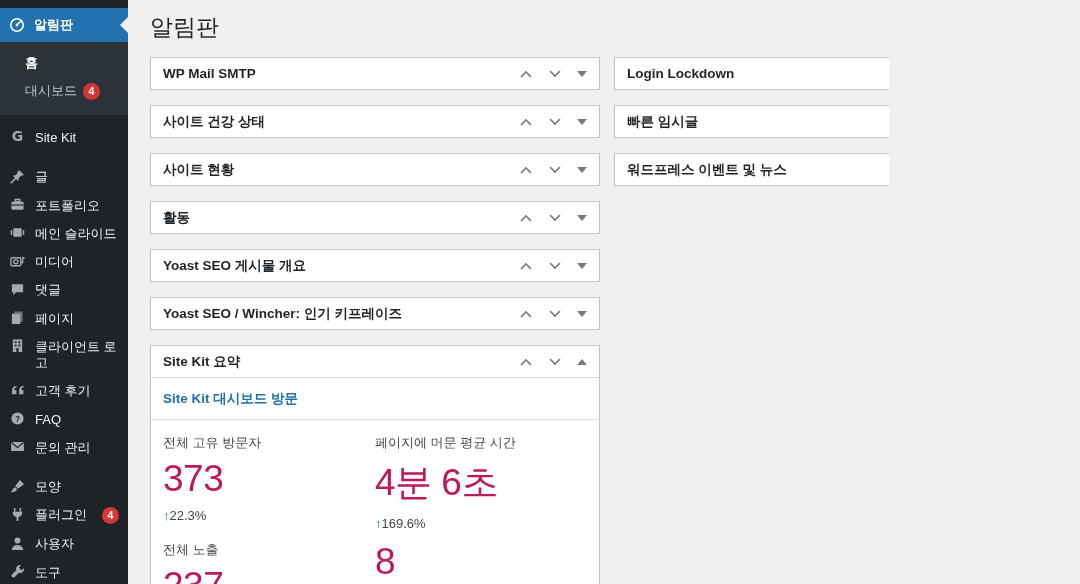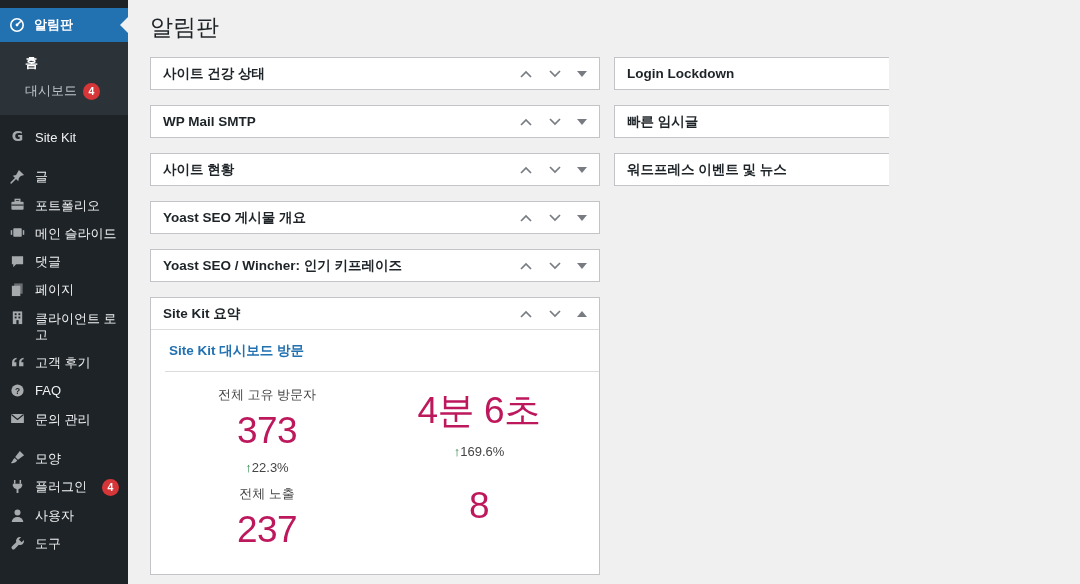--- a/index.html
+++ b/index.html
@@ -31,24 +31,24 @@
   .postbox { background:#fff; border:1px solid #c3c4c7; margin-bottom:15px; }
   .pb-head { display:flex; align-items:center; justify-content:space-between; padding:0 12px; height:31px; cursor:pointer; }
   .pb-title { font-size:13.5px; font-weight:bold; color:#1d2327; }
   .pb-controls { display:flex; align-items:center; gap:15px; }
   .chev { color:#787c82; display:flex; cursor:pointer; }
   .tri-down { width:0; height:0; border-left:5px solid transparent; border-right:5px solid transparent; border-top:6px solid #787c82; cursor:pointer; }
   .tri-up { width:0; height:0; border-left:5px solid transparent; border-right:5px solid transparent; border-bottom:6px solid #787c82; cursor:pointer; }
 
   
   .sk-body { border-top:1px solid #dcdcde; }
-  .sk-linkrow { padding:11px 4px; border-bottom:1px solid #dcdcde;margin-left:14px; }
+  .sk-linkrow { padding:11px 12px; border-bottom:1px solid #dcdcde; }
   .sk-link { color:#2271b1; font-size:13.5px; font-weight:bold; text-decoration:none; cursor:pointer; }
   .sk-stats { display:grid; grid-template-columns:1fr 1fr; padding:6px 12px 0; }
-  .sk-cell { padding:8px 4px 2px 0;text-align:center; }
+  .sk-cell { padding:8px 4px 2px 0; }
   .sk-label { font-size:13px; color:#454545; margin-bottom:6px; }
   .sk-value { font-size:37px; color:#be185d; font-weight:500; letter-spacing:-0.5px; }
   .sk-change { font-size:13px; color:#454545; margin-top:8px; }
   .sk-change .up { color:#188038; font-weight:bold; }
 
   
   .brand { position:absolute; right:16px; bottom:13px; display:flex; align-items:flex-start; gap:7px; }
   .brand-text { font-size:21px; font-weight:800; letter-spacing:0.3px; color:#0b0b0f; }
   .brand-dot { width:5px; height:5px; background:#3f6fd8; border-radius:50%; margin:10px 0 0 -3px; }
 </style>
@@ -112,20 +112,32 @@
       <span class="ic">
         <svg width="15" height="15" viewBox="0 0 16 16" fill="#a7aaad">
             <rect x="3.5" y="3.5" width="9" height="9" rx="0.8"></rect>
             <rect x="0.8" y="5.5" width="1.6" height="5"></rect>
             <rect x="13.6" y="5.5" width="1.6" height="5"></rect>
           </svg>
       </span>
       <span>메인 슬라이드</span>
     </div>
 
+    <div class="mi">
+      <span class="ic">
+        <svg width="15" height="15" viewBox="0 0 16 16">
+            <rect x="1" y="4" width="10.5" height="8.5" rx="1" fill="none" stroke="#a7aaad" stroke-width="1.5"></rect>
+            <circle cx="6.2" cy="8.2" r="2.2" fill="none" stroke="#a7aaad" stroke-width="1.4"></circle>
+            <path d="M13.6 3 v6" stroke="#a7aaad" stroke-width="1.3"></path>
+            <circle cx="12.9" cy="9.3" r="1.1" fill="#a7aaad"></circle>
+            <path d="M13.6 3 l2 1 v1.6 l-2 -1z" fill="#a7aaad"></path>
+          </svg>
+      </span>
+      <span>미디어</span>
+    </div>
 
     <div class="mi">
       <span class="ic">
         <svg width="15" height="15" viewBox="0 0 16 16" fill="#a7aaad">
             <path d="M2 2.5 h12 v8.5 h-7.5 l-3 3 v-3 h-1.5 z"></path>
           </svg>
       </span>
       <span>댓글</span>
     </div>
 
@@ -231,75 +243,93 @@
 
   <div class="main">
     <h1 class="page-title">알림판</h1>
 
     <div class="cols">
 
       <div class="col">
 
         <div class="postbox">
           <div class="pb-head">
+            <span class="pb-title">WP Mail SMTP</span>
+            <span class="pb-controls">
+              <span class="chev">
+                  <svg width="14" height="10" viewBox="0 0 14 10">
+                    <path d="M2 8 L7 3 L12 8" fill="none" stroke="#787c82" stroke-width="1.7"></path>
+                  </svg>
+                </span>
+              <span class="chev">
+                  <svg width="14" height="10" viewBox="0 0 14 10">
+                    <path d="M2 2 L7 7 L12 2" fill="none" stroke="#787c82" stroke-width="1.7"></path>
+                  </svg>
+                </span>
+              <span class="tri-down"></span>
+            </span>
+          </div>
+        </div>
+
+        <div class="postbox">
+          <div class="pb-head">
             <span class="pb-title">사이트 건강 상태</span>
             <span class="pb-controls">
               <span class="chev">
                   <svg width="14" height="10" viewBox="0 0 14 10">
                     <path d="M2 8 L7 3 L12 8" fill="none" stroke="#787c82" stroke-width="1.7"></path>
                   </svg>
                 </span>
               <span class="chev">
                   <svg width="14" height="10" viewBox="0 0 14 10">
                     <path d="M2 2 L7 7 L12 2" fill="none" stroke="#787c82" stroke-width="1.7"></path>
                   </svg>
                 </span>
               <span class="tri-down"></span>
             </span>
           </div>
         </div>
 
         <div class="postbox">
           <div class="pb-head">
-            <span class="pb-title">WP Mail SMTP</span>
-            <span class="pb-controls">
-              <span class="chev">
-                  <svg width="14" height="10" viewBox="0 0 14 10">
-                    <path d="M2 8 L7 3 L12 8" fill="none" stroke="#787c82" stroke-width="1.7"></path>
-                  </svg>
-                </span>
-              <span class="chev">
-                  <svg width="14" height="10" viewBox="0 0 14 10">
-                    <path d="M2 2 L7 7 L12 2" fill="none" stroke="#787c82" stroke-width="1.7"></path>
-                  </svg>
-                </span>
-              <span class="tri-down"></span>
-            </span>
-          </div>
-        </div>
-
-        <div class="postbox">
-          <div class="pb-head">
             <span class="pb-title">사이트 현황</span>
             <span class="pb-controls">
               <span class="chev">
                   <svg width="14" height="10" viewBox="0 0 14 10">
                     <path d="M2 8 L7 3 L12 8" fill="none" stroke="#787c82" stroke-width="1.7"></path>
                   </svg>
                 </span>
               <span class="chev">
                   <svg width="14" height="10" viewBox="0 0 14 10">
                     <path d="M2 2 L7 7 L12 2" fill="none" stroke="#787c82" stroke-width="1.7"></path>
                   </svg>
                 </span>
               <span class="tri-down"></span>
             </span>
           </div>
         </div>
 
+        <div class="postbox">
+          <div class="pb-head">
+            <span class="pb-title">활동</span>
+            <span class="pb-controls">
+              <span class="chev">
+                  <svg width="14" height="10" viewBox="0 0 14 10">
+                    <path d="M2 8 L7 3 L12 8" fill="none" stroke="#787c82" stroke-width="1.7"></path>
+                  </svg>
+                </span>
+              <span class="chev">
+                  <svg width="14" height="10" viewBox="0 0 14 10">
+                    <path d="M2 2 L7 7 L12 2" fill="none" stroke="#787c82" stroke-width="1.7"></path>
+                  </svg>
+                </span>
+              <span class="tri-down"></span>
+            </span>
+          </div>
+        </div>
 
         <div class="postbox">
           <div class="pb-head">
             <span class="pb-title">Yoast SEO 게시물 개요</span>
             <span class="pb-controls">
               <span class="chev">
                   <svg width="14" height="10" viewBox="0 0 14 10">
                     <path d="M2 8 L7 3 L12 8" fill="none" stroke="#787c82" stroke-width="1.7"></path>
                   </svg>
                 </span>
@@ -353,20 +383,21 @@
             <div class="sk-linkrow">
               <a class="sk-link">Site Kit 대시보드 방문</a>
             </div>
             <div class="sk-stats">
               <div class="sk-cell">
                 <div class="sk-label">전체 고유 방문자</div>
                 <div class="sk-value">373</div>
                 <div class="sk-change"><span class="up">↑</span><span>22.3%</span></div>
               </div>
               <div class="sk-cell">
+                <div class="sk-label">페이지에 머문 평균 시간</div>
                 <div class="sk-value">4분 6초</div>
                 <div class="sk-change"><span class="up">↑</span><span>169.6%</span></div>
               </div>
               <div class="sk-cell">
                 <div class="sk-label">전체 노출</div>
                 <div class="sk-value">237</div>
               </div>
               <div class="sk-cell">
                 <div class="sk-value">8</div>
               </div>

